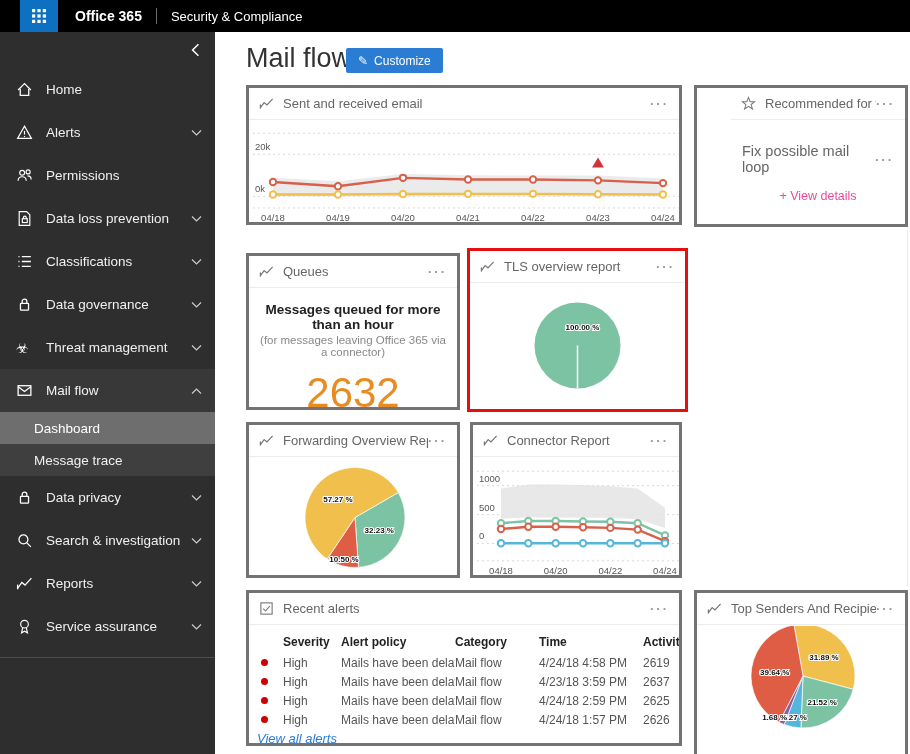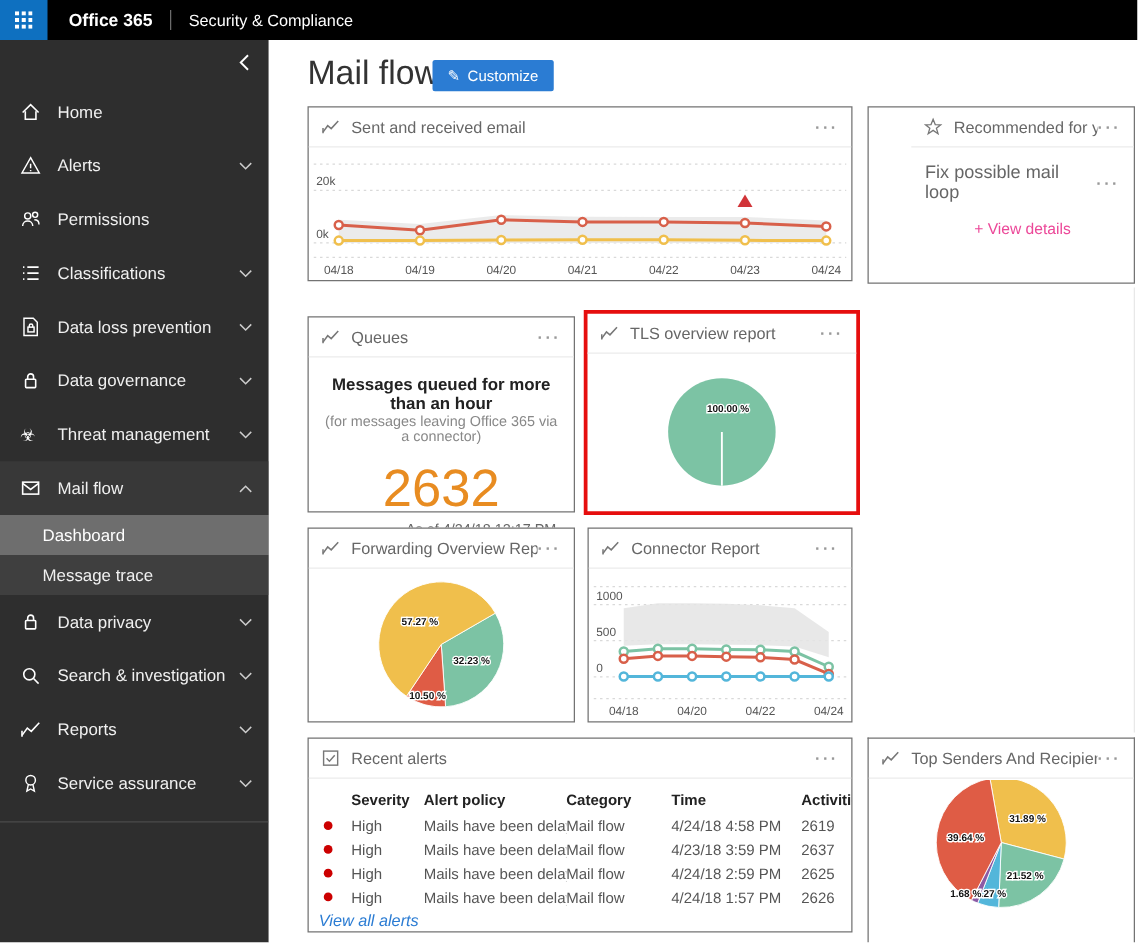--- a/index.html
+++ b/index.html
@@ -1,20 +1,20 @@
 <!DOCTYPE html>
 <html><head>
 <meta charset="utf-8">
 <style>
   * { box-sizing: border-box; margin:0; padding:0; }
   html,body { width:910px; height:754px; }
   body { position:relative; font-family:"Liberation Sans",sans-serif; background:#fff; overflow:hidden; }
 
   
-  .topbar { position:absolute; left:0; top:0; width:910px; height:32px; background:#000; display:flex; align-items:center; z-index:5; }
+  .topbar { position:absolute; left:0; top:0; width:910px; height:32px; background:#000; display:flex; align-items:center; z-index:5;padding-left:20px; }
   .waffle { width:38px; height:32px; background:#0e70c0; display:flex; align-items:center; justify-content:center; cursor:pointer; }
   .brand { color:#fff; font-size:14px; font-weight:bold; margin-left:17px; }
   .tb-divider { width:1px; height:16px; background:#6b6b6b; margin:0 14px; }
   .section-title { color:#fff; font-size:13px; }
 
   
   .sidebar { position:absolute; left:0; top:32px; width:215px; height:722px; background:#2e2e2e; }
   .collapse-row { height:36px; display:flex; align-items:center; justify-content:flex-end; padding-right:14px; }
   .nav-item { height:43px; display:flex; align-items:center; padding-left:16px; color:#f0f0f0; font-size:13.5px; position:relative; cursor:pointer; }
   .nav-item .ic { width:30px; display:flex; align-items:center; color:#fff; }
@@ -23,21 +23,21 @@
   .nav-sub { height:32px; display:flex; align-items:center; padding-left:34px; color:#f0f0f0; font-size:13.5px; background:#3f3f3f; cursor:pointer; }
   .nav-sub.sel { background:#6e6e6e; color:#fff; }
   .sidebar-divider { border-top:1px solid #4b4b4b; margin-top:9px; }
 
   
   .main { position:absolute; left:215px; top:32px; width:695px; height:722px; background:#fff; }
   .page-title { position:absolute; left:31px; top:11px; font-size:27px; font-weight:300; color:#333; }
   .customize-btn { position:absolute; left:131px; top:16px; height:25px; background:#2b7cd3; border:none; color:#fff; font-size:12px; font-family:inherit; padding:0 12px; border-radius:2px; display:flex; align-items:center; gap:6px; cursor:pointer; }
   .edge-line { position:absolute; left:692px; top:198px; width:1px; height:356px; background:#e8e8e8; }
 
-  .card { position:absolute; background:#fff; border:1px solid #737373; }
+  .card { position:absolute; background:#fff; border:3px solid #737373; }
   .card-head { height:32px; display:flex; align-items:center; padding:0 10px; border-bottom:1px solid #ececec; }
   .cicon { margin-right:9px; display:flex; }
   .card-title { flex:1; font-size:13px; color:#666; white-space:nowrap; overflow:hidden; }
   .dots { color:#999; font-size:13px; font-weight:bold; letter-spacing:2px; cursor:pointer; line-height:1; }
 
   #card-sent { left:31px; top:53px;  width:436px; height:140px; }
   #card-reco { left:479px; top:53px; width:214px; height:142px;padding-left:34px; }
   #card-queues { left:31px; top:221px; width:214px; height:157px; }
   #card-tls { left:252px; top:216px; width:221px; height:164px; border:3px solid #e60e0e; }
   #card-fwd { left:31px; top:390px; width:214px; height:156px; }
@@ -49,21 +49,21 @@
 
   
   .q-body { padding:14px 10px 0; text-align:center; }
   .q-head { font-size:13.5px; font-weight:bold; color:#222; }
   .q-sub { font-size:11.5px; color:#888; margin-top:2px; }
   .q-num { font-size:42px; color:#e88c21; margin-top:14px; line-height:1; }
   .q-asof { font-size:11.5px; color:#666; text-align:right; padding-right:4px; margin-top:6px; }
 
   
   .reco-body { padding:12px 11px 0; }
-  .reco-row { display:flex; align-items:center; }
+  .reco-row { display:flex; align-items:center;margin-top:11px; }
   .reco-item-title { flex:1; font-size:14.5px; color:#666; }
   .reco-text { font-size:12.5px; color:#333; margin-top:10px; line-height:1.35; }
   .reco-link { display:block; margin:14px auto 0; text-align:center; font-size:12.5px; color:#ec4899; text-decoration:none; }
 
   
   .alert-table { position:absolute; left:0; right:0; top:38px; font-size:12px; color:#555; }
   .a-row { display:grid; grid-template-columns:26px 58px 114px 84px 104px 1fr; align-items:center; height:19px; padding-left:8px; }
   .a-row.hdr { font-weight:bold; color:#222; height:22px; }
   .sev-dot { width:7px; height:7px; border-radius:50%; background:#cc0000; margin-left:4px; }
   .cell { overflow:hidden; white-space:nowrap; }
@@ -134,41 +134,41 @@
             <circle cx="5.8" cy="5.4" r="2.3"></circle>
             <path d="M2 13 C2 10.4 4 9.2 5.8 9.2 C7.6 9.2 9.6 10.4 9.6 13"></path>
             <circle cx="11.4" cy="4.6" r="1.9"></circle>
             <path d="M10.8 8.3 C12.8 8.3 14.3 9.6 14.3 11.8"></path>
           </svg>
         </span>
         <span class="nav-label">Permissions</span>
       </div>
       <div class="nav-item">
         <span class="ic">
-          <svg width="17" height="17" viewBox="0 0 16 16" fill="none" stroke="#fff" stroke-width="1.2">
-            <path d="M5.5 3.5 H14 M5.5 8 H14 M5.5 12.5 H14"></path>
-            <path d="M2.3 3.5 H3.3 M2.3 8 H3.3 M2.3 12.5 H3.3"></path>
-          </svg>
-        </span>
-        <span class="nav-label">Classifications</span>
-        <span class="chev">
-          <svg width="11" height="8" viewBox="0 0 11 8" fill="none" stroke="#ccc" stroke-width="1.2">
-            <path d="M1 1.5 L5.5 6 L10 1.5"></path>
-          </svg>
-        </span>
-      </div>
-      <div class="nav-item">
-        <span class="ic">
           <svg width="17" height="17" viewBox="0 0 16 16" fill="none" stroke="#fff" stroke-width="1.1">
             <path d="M3 1.5 H10 L13 4.5 V14.5 H3 Z"></path>
             <rect x="6" y="8.2" width="4.6" height="3.6"></rect>
             <path d="M7 8.2 V7 C7 5.4 9.6 5.4 9.6 7 V8.2"></path>
           </svg>
         </span>
         <span class="nav-label">Data loss prevention</span>
+        <span class="chev">
+          <svg width="11" height="8" viewBox="0 0 11 8" fill="none" stroke="#ccc" stroke-width="1.2">
+            <path d="M1 1.5 L5.5 6 L10 1.5"></path>
+          </svg>
+        </span>
+      </div>
+      <div class="nav-item">
+        <span class="ic">
+          <svg width="17" height="17" viewBox="0 0 16 16" fill="none" stroke="#fff" stroke-width="1.2">
+            <path d="M5.5 3.5 H14 M5.5 8 H14 M5.5 12.5 H14"></path>
+            <path d="M2.3 3.5 H3.3 M2.3 8 H3.3 M2.3 12.5 H3.3"></path>
+          </svg>
+        </span>
+        <span class="nav-label">Classifications</span>
         <span class="chev">
           <svg width="11" height="8" viewBox="0 0 11 8" fill="none" stroke="#ccc" stroke-width="1.2">
             <path d="M1 1.5 L5.5 6 L10 1.5"></path>
           </svg>
         </span>
       </div>
       <div class="nav-item">
         <span class="ic">
           <svg width="17" height="17" viewBox="0 0 16 16" fill="none" stroke="#fff" stroke-width="1.2">
             <rect x="4.2" y="7" width="7.6" height="6.3" rx="0.6"></rect>

